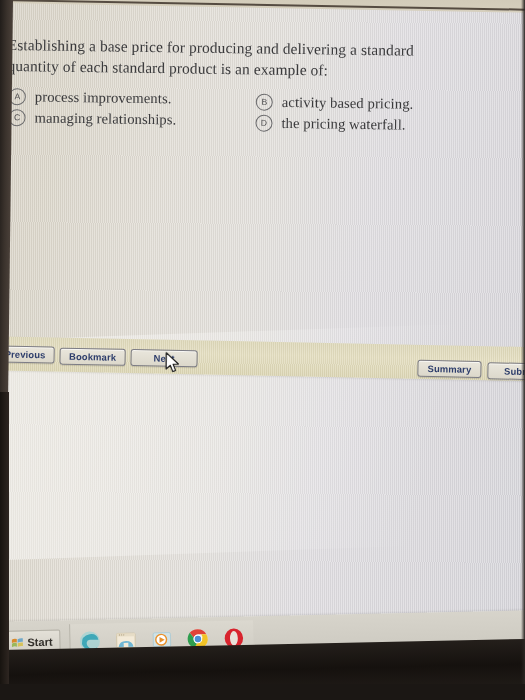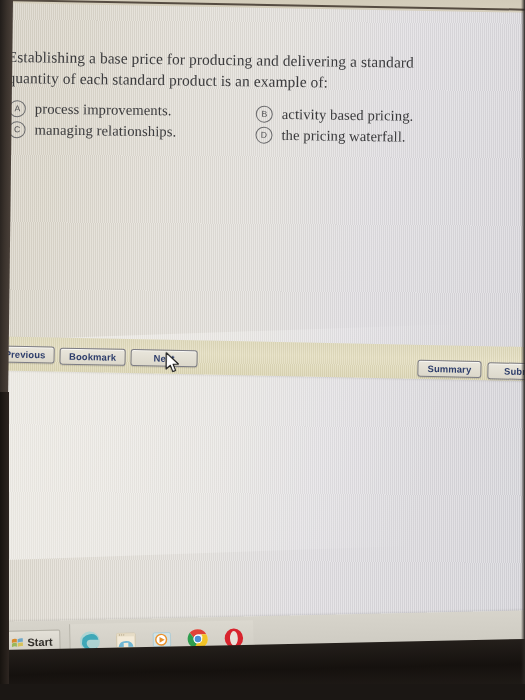--- a/index.html
+++ b/index.html
@@ -57,21 +57,21 @@
   }
   #topline{
     position:absolute;left:-20px;top:4px;width:580px;height:2.4px;
     background:#4a4036;
     transform:rotate(1.05deg);
     opacity:.92;
   }
 
   
   #content{
-    position:absolute;left:0;top:12px;width:525px;height:528px;
+    position:absolute;left:0;top:0;width:525px;height:528px;
   }
   .qtext{
     position:absolute;
     left:8px; top:34px; width:460px;
     font-size:15.4px;
     line-height:21px;
     color:#3a3a3c;
     letter-spacing:.1px;
     transform:rotate(0.8deg);
     transform-origin:0 0;

